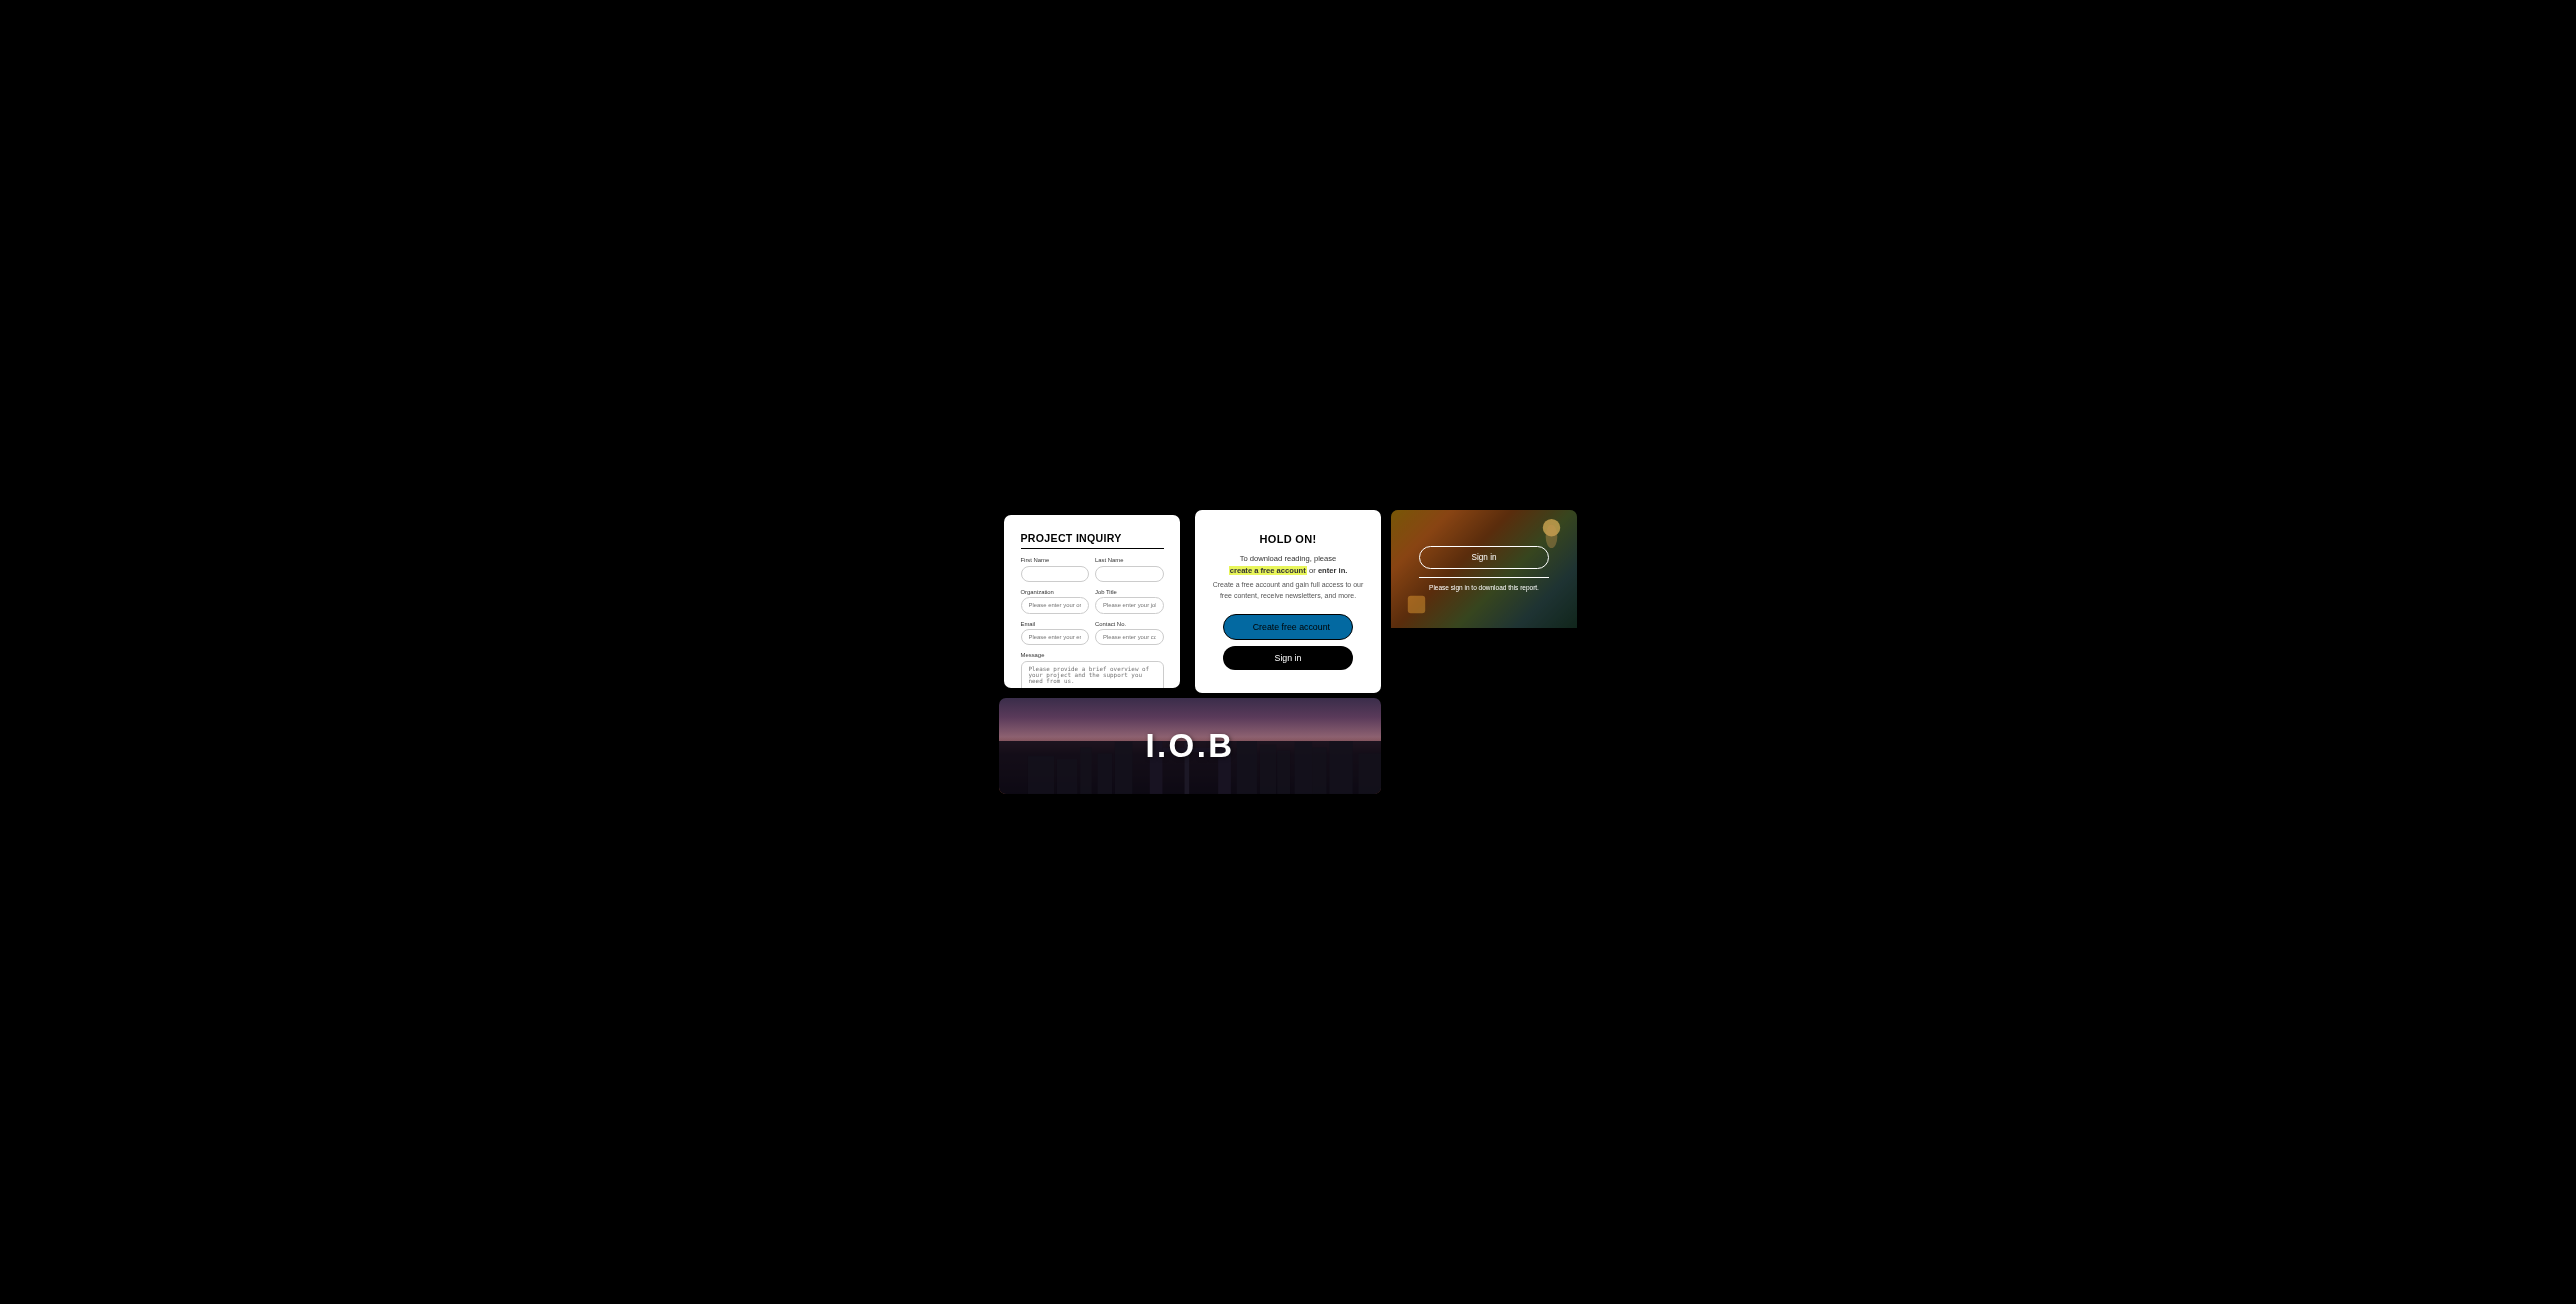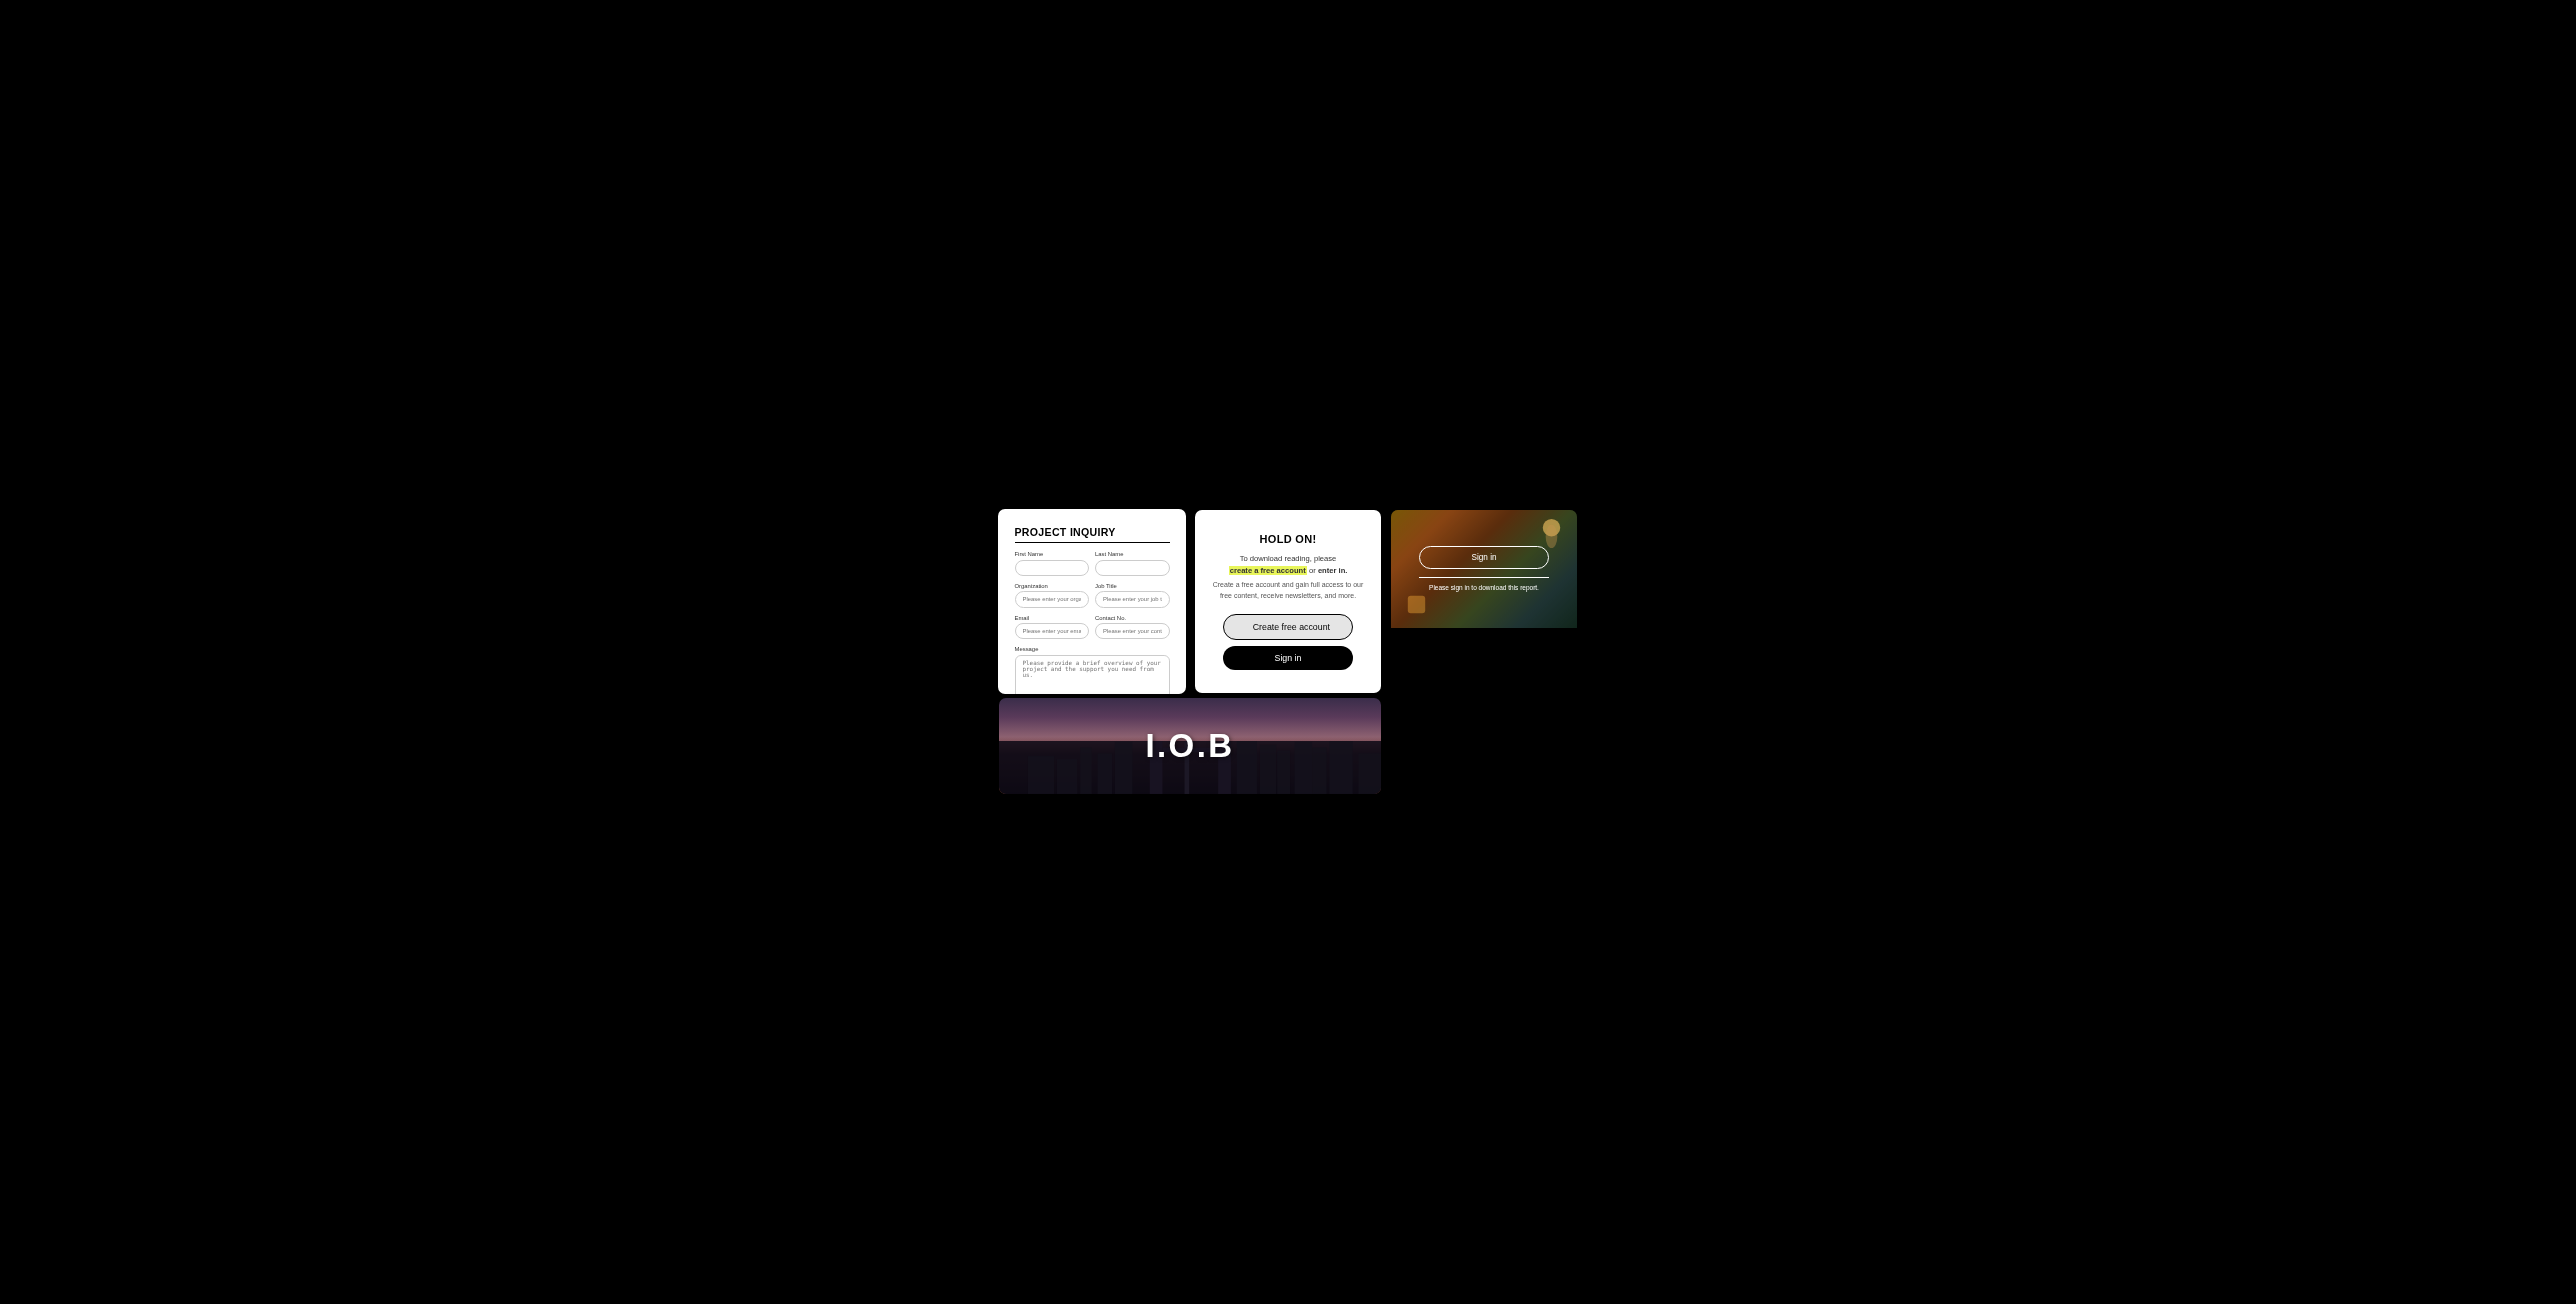--- a/index.html
+++ b/index.html
@@ -23,21 +23,21 @@
       gap: 0;
     }
 
     
     .panel-project-inquiry {
       background: #fff;
       border-radius: 7px;
       padding: 16.5px 16.5px 11.8px 16.5px;
       grid-column: 1;
       grid-row: 1;
-      margin: 4px;
+      margin: 10px;
       overflow: hidden;
       box-shadow: 0 1.2px 7px rgba(0,0,0,0.15);
     }
 
     .panel-project-inquiry h1 {
       font-size: 10.6px;
       font-weight: 900;
       letter-spacing: 0.3px;
       margin-bottom: 4.7px;
       color: #000;
@@ -142,21 +142,21 @@
       font-size: 7px;
       color: #555;
       line-height: 1.6;
       margin-bottom: 13px;
       max-width: 165px;
     }
 
     .btn-create-account {
       border: 1.2px solid #000;
       border-radius: 14.7px;
-      background: #e5e5e5;
+      background: #0369a1;
       color: #000;
       font-size: 8.8px;
       font-weight: 500;
       padding: 7px 29px;
       cursor: pointer;
       margin-bottom: 5.9px;
       width: 85%;
       white-space: nowrap;
     }
 

